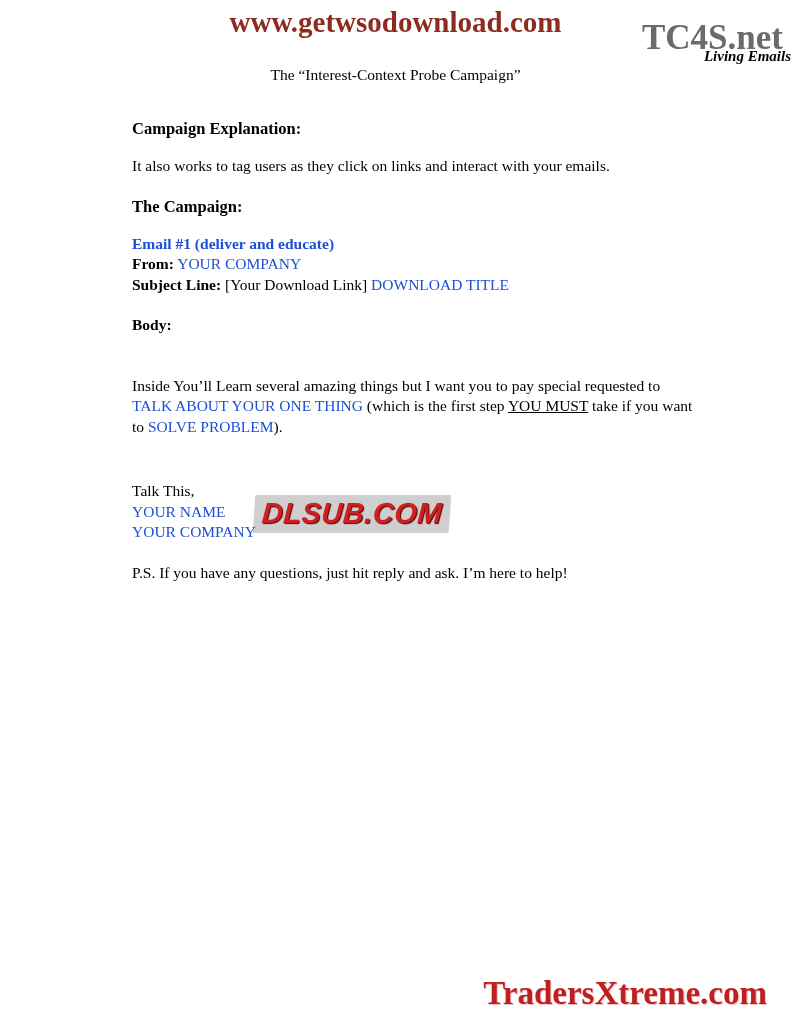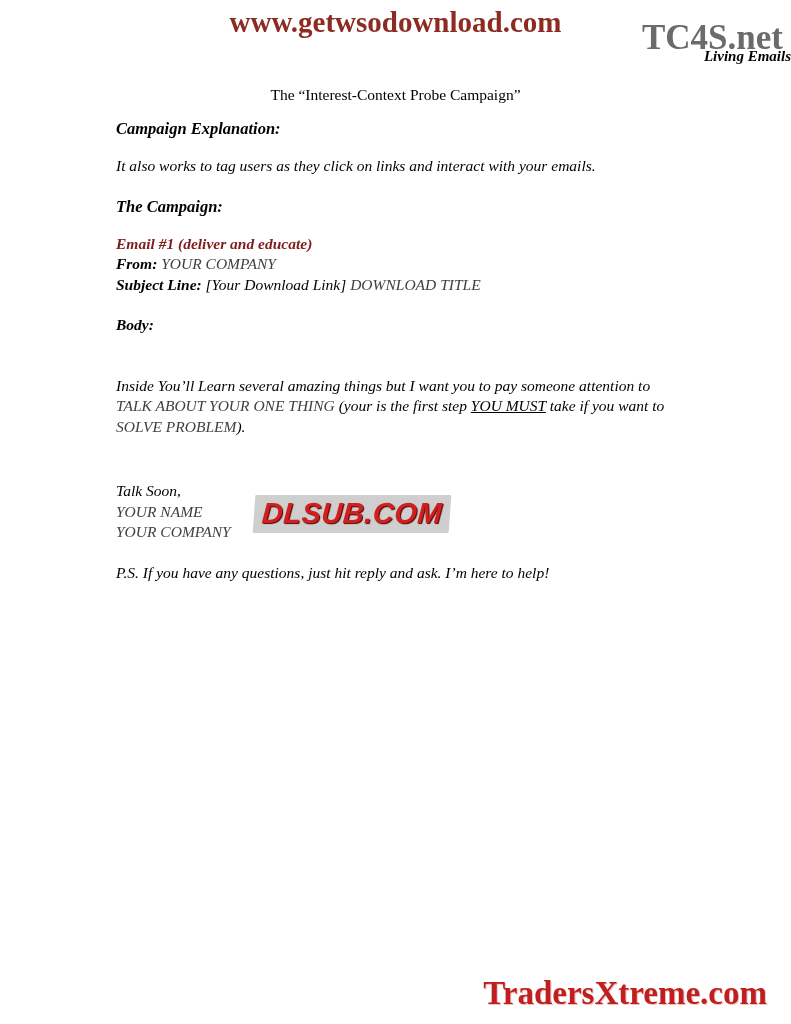--- a/index.html
+++ b/index.html
@@ -86,51 +86,50 @@
   .doc-title {
     text-align: right;
     font-size: 15px;
     font-weight: 700;
     font-style: italic;
     margin-top: 48px;
   }
   .doc-subtitle {
     text-align: center;
     font-size: 15.5px;
-    margin-top: 21px;
+    margin-top: 1px;
   }
 
   .content {
     position: absolute;
     top: 118px;
-    left: 116px;
+    left: 132px;
     width: 566px;
     font-size: 15.5px;
     line-height: 1.32;
-    font-style: italic;
   }
   .h-section {
     font-size: 16.5px;
     font-weight: 700;
     margin: 0 0 2px 0;
   }
   p {
     margin: 0 0 0 0;
   }
   .gap-sm { height: 14px; }
   .gap-md { height: 20px; }
   .gap-lg { height: 24px; }
 
   .email-head {
-    color: #7f1d1d;
+    color: #1d4ed8;
     font-weight: 700;
     font-size: 15.5px;
   }
   .lbl { font-weight: 700; text-align: right; }
-  .red { color: #404040; }
+  .red { color: #1d4ed8; }
   .ul { text-decoration: underline; }
   .body-label { font-weight: 700; }
 </style>
 </head>
 <body>
 
 <div class="wm-top">www.getwsodownload.com</div>
 <div class="wm-tc4s">TC4S.net</div>
 <div class="wm-dlsub">DLSUB.COM</div>
 <div class="wm-bottom">TradersXtreme.com</div>
@@ -162,32 +161,32 @@
       <span class="red">DOWNLOAD TITLE</span>
     </p>
 
     <div class="gap-md"></div>
     <p class="body-label">Body:</p>
 
     <div class="gap-md"></div>
 
     <div class="gap-md"></div>
     <p>
-      <span>Inside You’ll Learn several amazing things but I want you to pay someone attention to</span>
+      <span>Inside You’ll Learn several amazing things but I want you to pay special requested to</span>
       <span class="red">TALK ABOUT YOUR ONE THING</span>
-      <span>(your is the first step</span>
+      <span>(which is the first step</span>
       <span class="ul">YOU MUST</span>
       <span>take if you want to</span>
       <span class="red">SOLVE PROBLEM</span><span>).</span>
     </p>
 
     <div class="gap-md"></div>
 
     <div class="gap-lg"></div>
-    <p>Talk Soon,</p>
+    <p>Talk This,</p>
     <p class="red">YOUR NAME</p>
     <p class="red">YOUR COMPANY</p>
 
     <div class="gap-md"></div>
     <p>P.S. If you have any questions, just hit reply and ask. I’m here to help!</p>
 
   </div>
 </div>
 
 </body></html>

